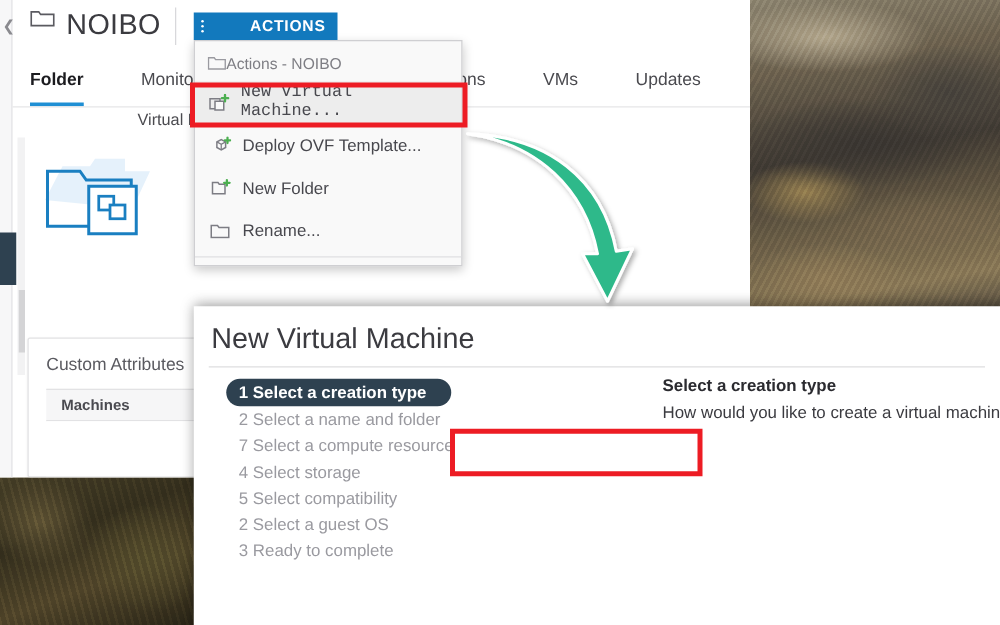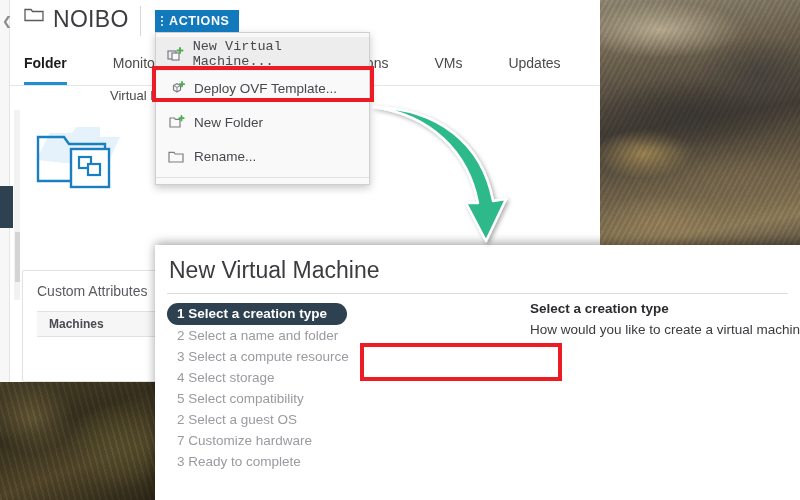--- a/index.html
+++ b/index.html
@@ -117,21 +117,21 @@
     position:absolute; left:12px; top:5px; font-size:12px; font-weight:700; color:#4a4a50;
   }
   .table-body{
     position:absolute; left:14px; top:66px; right:0; bottom:0; background:#fff;
   }
 
   
   .actions-btn{
     position:absolute; left:155px; top:10px; height:22px; z-index:6;
     background:#1279bd; color:#fff; font-size:12.5px; font-weight:700;
-    letter-spacing:.6px; display:flex; align-items:center; padding:0 10px 0 6px;
+    letter-spacing:.6px; display:flex; align-items:center; padding:0 10px 0 6px;gap:31px;
   }
   .dots{
     display:inline-flex; flex-direction:column; gap:2px; margin-right:6px;
   }
   .dots i{ width:2px; height:2px; background:#fff; display:block; border-radius:50%; }
 
   .menu{
     position:absolute; left:155px; top:32px; width:215px; z-index:5;
     background:#f9f9f9; border:1px solid #cfcfd2;
     box-shadow:0 3px 8px rgba(0,0,0,.22);
@@ -163,21 +163,21 @@
     position:absolute; left:155px; top:245px; width:651px; height:255px; z-index:20;
     background:#ffffff; box-shadow:0 -2px 10px rgba(0,0,0,.25), 2px 0 10px rgba(0,0,0,.18);
     overflow:hidden;
     text-decoration:underline;
   }
   .wiz-title{
     position:absolute; left:14px; top:12px; font-size:23px; color:#3b3b40; font-weight:400;
   }
   .wiz-rule{ position:absolute; left:12px; top:48px; width:621px; height:1px; background:#dedee0; }
 
-  .steps{ position:absolute; left:12px; top:58px; width:190px; }
+  .steps{ position:absolute; left:26px; top:58px; width:190px; }
   .step{
     height:21px; line-height:21px; font-size:13.5px; color:#9a9aa0; padding-left:10px;
   }
   .step.active{
     background:#2e4150; color:#ffffff; font-weight:700; border-radius:11px;
     width:180px; height:22px; line-height:22px;
   }
 
   .pane{ position:absolute; left:375px; top:56px; width:400px; }
   .pane-h{ font-size:13.5px; font-weight:700; color:#2b2b30; }
@@ -239,20 +239,28 @@
 <div class="actions-btn">
   <span class="dots">
       <i></i>
       <i></i>
       <i></i>
     </span>
   <span>ACTIONS</span>
 </div>
 
 <div class="menu">
+  <div class="menu-head">
+    <span class="mi-icon">
+      <svg width="15" height="12" viewBox="0 0 15 12">
+          <path d="M.8 2.2h4.6l1.1 1.5H14.2v7.5H.8z" fill="none" stroke="#9a9aa0" stroke-width="1.1"></path>
+        </svg>
+    </span>
+    <span>Actions - NOIBO</span>
+  </div>
 
   <div class="menu-item hl">
     <span class="mi-icon">
       <svg width="17" height="15" viewBox="0 0 17 15">
         <rect x="1" y="4" width="8" height="8" fill="none" stroke="#7d7d84" stroke-width="1.2"></rect>
         <rect x="5" y="6" width="7" height="7" fill="#f9f9f9" stroke="#7d7d84" stroke-width="1.2"></rect>
         <path d="M13 1v5M10.5 3.5h5" stroke="#4caf50" stroke-width="1.9" stroke-linecap="round"></path>
       </svg>
     </span>
     <span>New Virtual Machine...</span>
@@ -302,25 +310,24 @@
   </g>
 </svg>
 
 <div class="wizard">
   <div class="wiz-title">New Virtual Machine</div>
   <div class="wiz-rule"></div>
 
   <div class="steps">
     <div class="step active">1 Select a creation type</div>
     <div class="step">2 Select a name and folder</div>
-    <div class="step">3 Select a compute resource</div>
+    <div class="step">7 Select a compute resource</div>
     <div class="step">4 Select storage</div>
     <div class="step">5 Select compatibility</div>
     <div class="step">2 Select a guest OS</div>
-    <div class="step">7 Customize hardware</div>
     <div class="step">3 Ready to complete</div>
   </div>
 
   <div class="pane">
     <div class="pane-h">Select a creation type</div>
     <div class="pane-sub">How would you like to create a virtual machine?</div>
   </div>
 
 </div>
 

